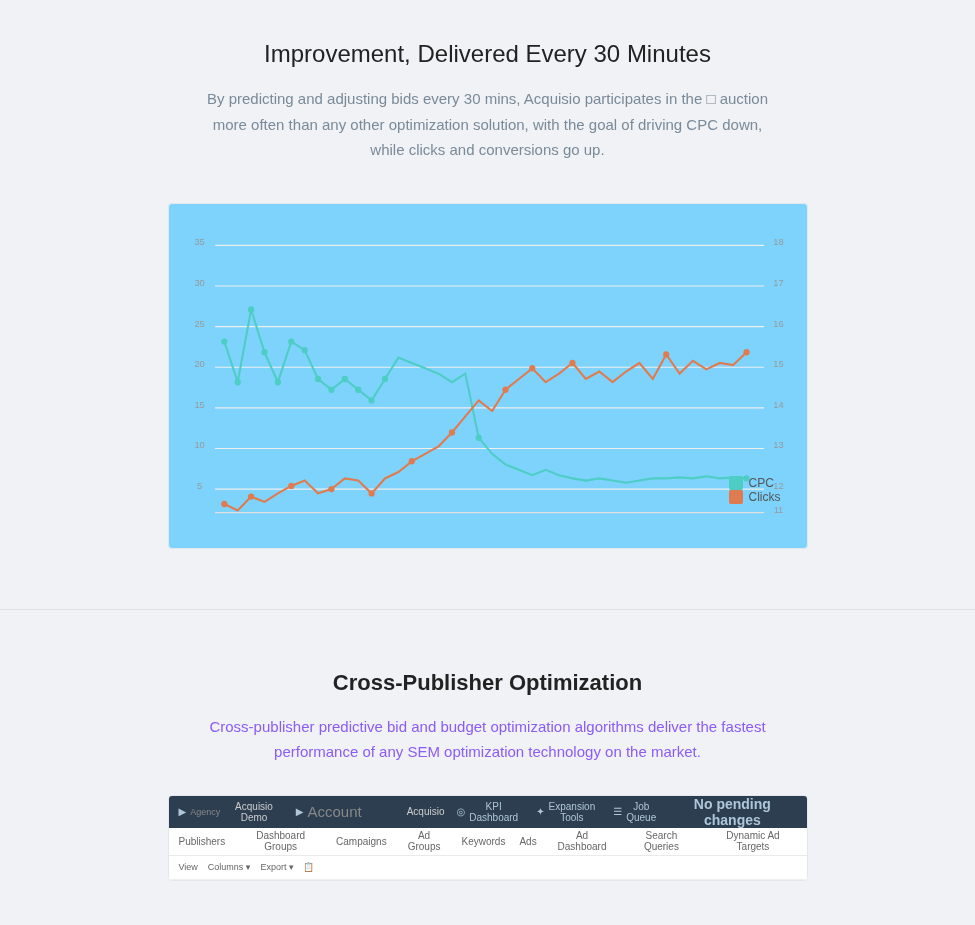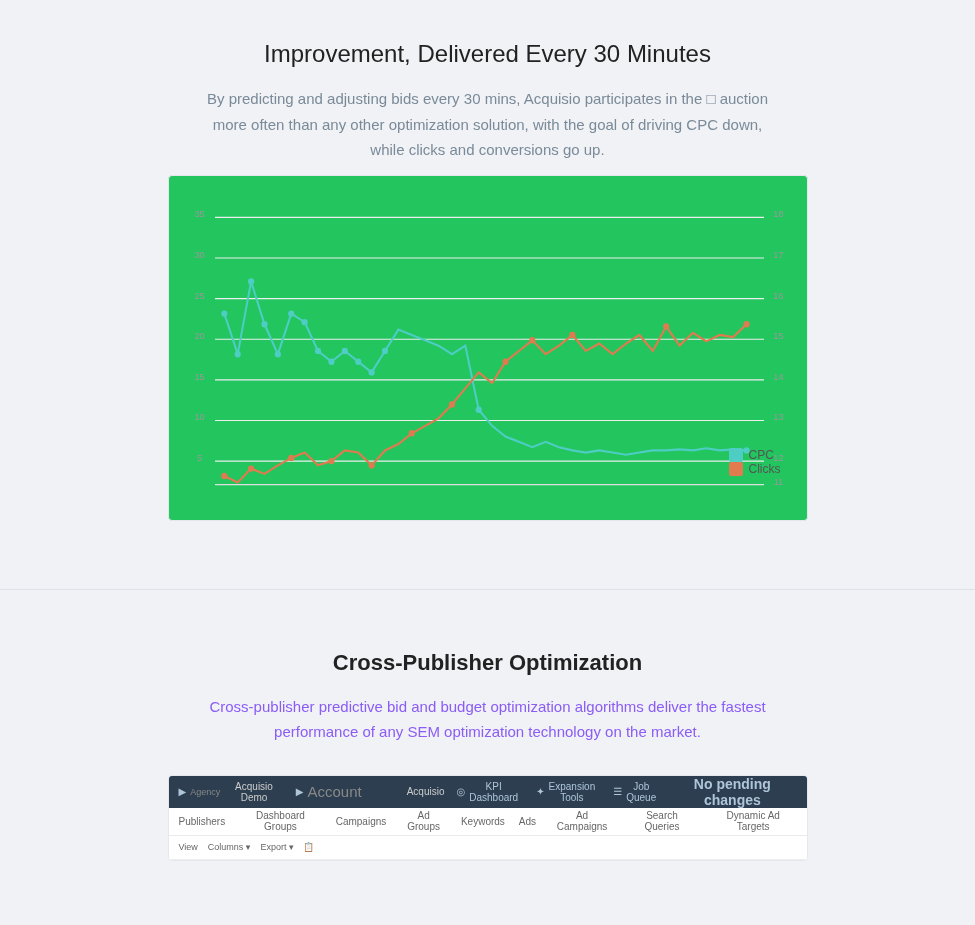--- a/index.html
+++ b/index.html
@@ -21,29 +21,29 @@
     .section-top h1 {
       font-size: 24px;
       font-weight: 400;
       color: #222;
       margin-bottom: 18px;
     }
     .section-top p {
       font-size: 15px;
       color: #7a8a99;
       max-width: 580px;
-      margin: 0 auto 12px;
+      margin: 0 auto 40px;
       line-height: 1.7;
     }
     .chart-container {
-      background: #22c55e;
+      background: #7dd3fc;
       border: 1px solid #e4e8ee;
       border-radius: 4px;
       max-width: 640px;
-      margin: 8px auto;
+      margin: 0 auto;
       padding: 20px 10px 14px;
       text-decoration: underline;
     }
     .chart-area {
       width: 100%;
       height: 310px;
       position: relative;
     }
     .divider {
       border: none;
@@ -357,21 +357,21 @@
         <div class="topbar-right">No pending changes</div>
       </div>
 
       <div class="screenshot-nav">
         <span class="nav-item">Publishers</span>
         <span class="nav-item">Dashboard Groups</span>
         <span class="nav-item">Campaigns</span>
         <span class="nav-item">Ad Groups</span>
         <span class="nav-item">Keywords</span>
         <span class="nav-item">Ads</span>
-        <span class="nav-item">Ad Campaigns</span>
+        <span class="nav-item">Ad Dashboard</span>
         <span class="nav-item">Search Queries</span>
         <span class="nav-item">Dynamic Ad Targets</span>
       </div>
 
       <div class="screenshot-toolbar">
         <span class="toolbar-item">View</span>
         <span class="toolbar-item">Columns ▾</span>
         <span class="toolbar-item">Export ▾</span>
         <span class="toolbar-item">📋</span>
       </div>

